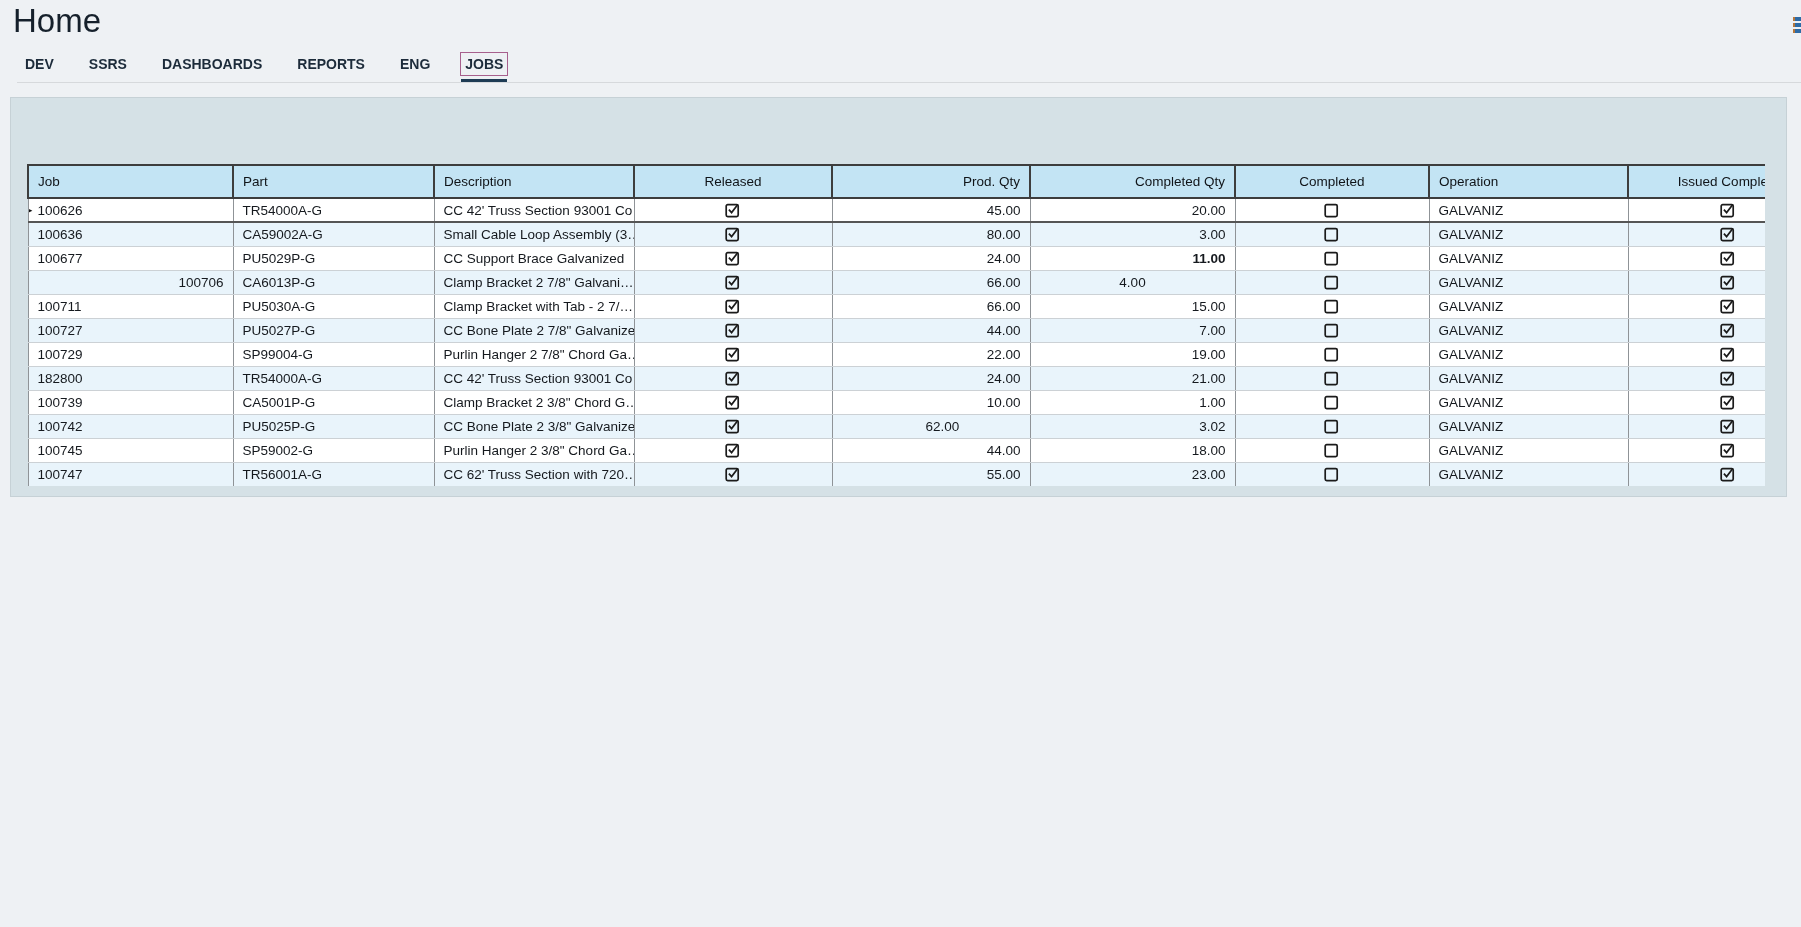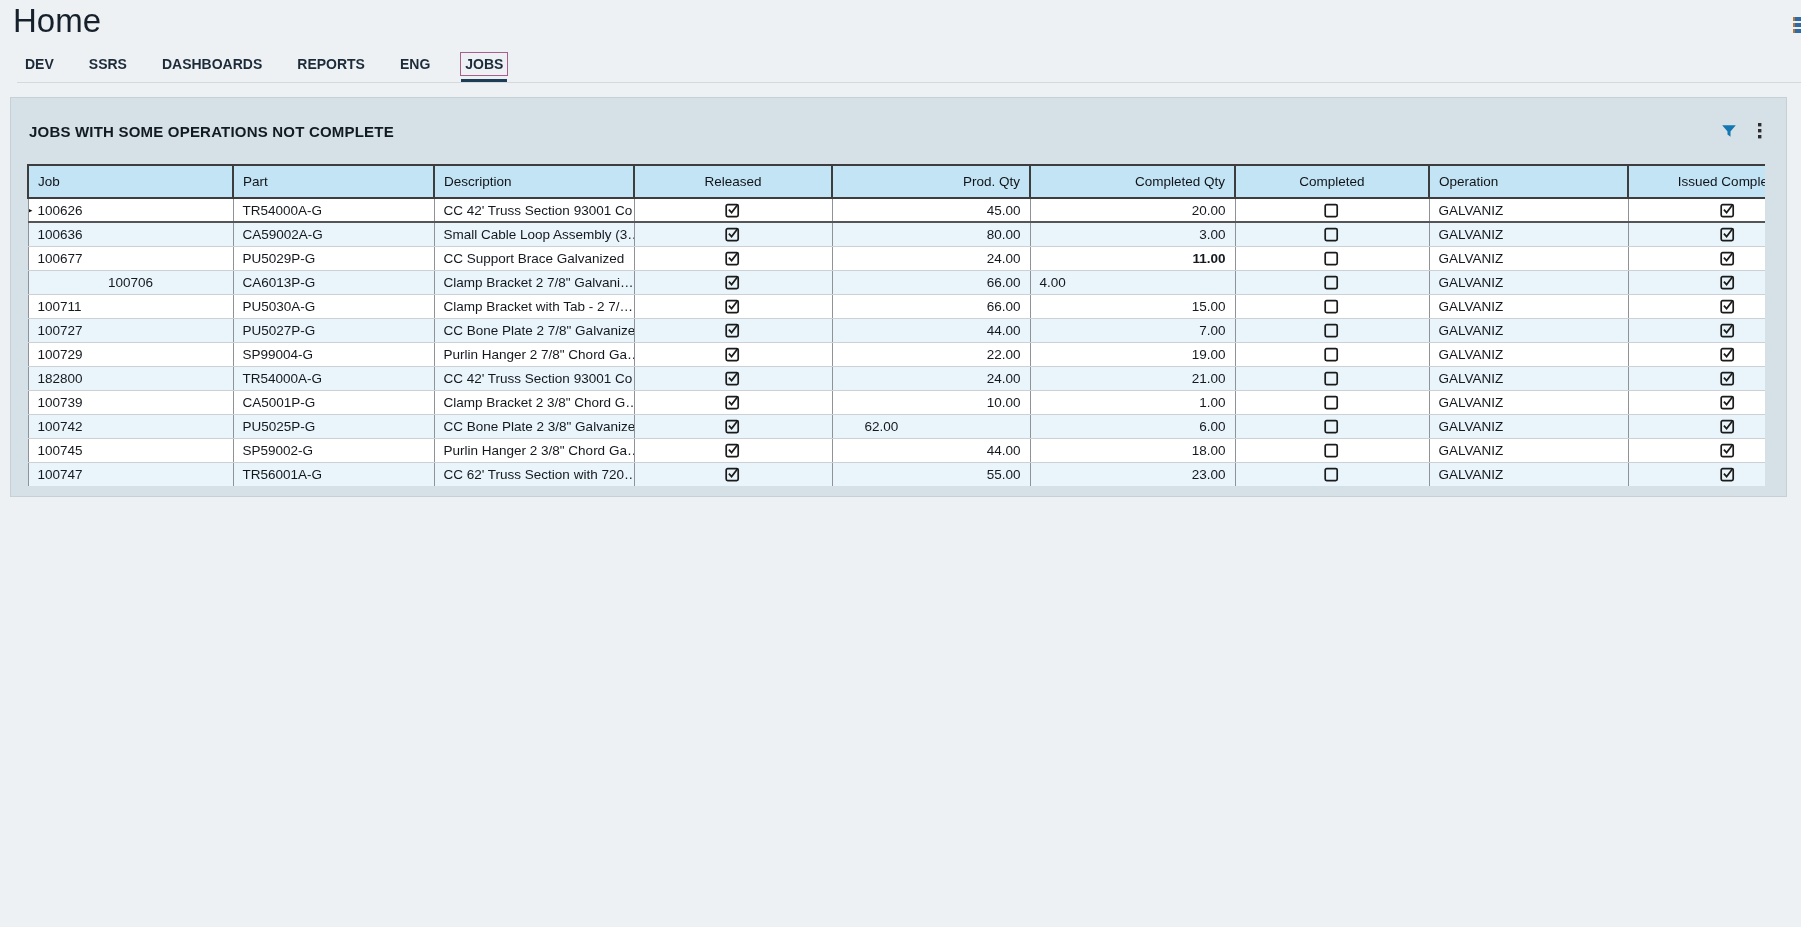--- a/index.html
+++ b/index.html
@@ -108,35 +108,20 @@
     </div>
     <div class="tab">
       <span class="tab-label">ENG</span>
     </div>
     <div class="tab active">
       <span class="tab-label">JOBS</span>
     </div>
   </div>
 
 <div class="panel">
-  <div class="panel-header">
-    <div class="panel-title">JOBS WITH SOME OPERATIONS NOT COMPLETE</div>
-    <span class="icon-btn">
-      <svg width="16" height="16" viewBox="0 0 16 16">
-        <path d="M1.2 2.2 h13.6 l-5.3 6.3 v5.3 l-3 -2.2 v-3.1 z" fill="#1477b2"></path>
-      </svg>
-    </span>
-    <span class="icon-btn">
-      <svg width="5" height="18" viewBox="0 0 5 18">
-        <rect x="1" y="1" width="3.4" height="3.4" fill="#2d2d2d"></rect>
-        <rect x="1" y="7" width="3.4" height="3.4" fill="#2d2d2d"></rect>
-        <rect x="1" y="13" width="3.4" height="3.4" fill="#2d2d2d"></rect>
-      </svg>
-    </span>
-  </div>
   <div class="grid-wrap">
     <table class="grid">
       <colgroup id="grid-cols">
           <col style="width: 205px;">
           <col style="width: 201px;">
           <col style="width: 200px;">
           <col style="width: 198px;">
           <col style="width: 198px;">
           <col style="width: 205px;">
           <col style="width: 194px;">
@@ -208,29 +193,29 @@
             <td style="text-align: center;"><span class="cb"><svg width="17" height="16" viewBox="0 0 17 16">
                   <rect x="1.2" y="2.6" width="12" height="12" rx="1.5" fill="none" stroke="#1b1b1b" stroke-width="1.7"></rect>
                 </svg></span></td>
             <td style="text-align: left;">GALVANIZ</td>
             <td style="text-align: center;"><span class="cb"><svg width="17" height="16" viewBox="0 0 17 16">
                   <rect x="1.2" y="2.6" width="12" height="12" rx="1.5" fill="none" stroke="#1b1b1b" stroke-width="1.7"></rect>
                   <path d="M3.9 7.6 L6.6 10.6 L12.8 2.6" fill="none" stroke="#1b1b1b" stroke-width="1.7"></path>
                 </svg></span></td>
           </tr>
           <tr class="alt">
-            <td style="text-align: center; margin-left: 43px;">100706</td>
+            <td style="text-align: right; margin-left: 43px;">100706</td>
             <td style="text-align: left;">CA6013P-G</td>
             <td style="text-align: left;">Clamp Bracket 2 7/8" Galvani…</td>
             <td style="text-align: center;"><span class="cb"><svg width="17" height="16" viewBox="0 0 17 16">
                   <rect x="1.2" y="2.6" width="12" height="12" rx="1.5" fill="none" stroke="#1b1b1b" stroke-width="1.7"></rect>
                   <path d="M3.9 7.6 L6.6 10.6 L12.8 2.6" fill="none" stroke="#1b1b1b" stroke-width="1.7"></path>
                 </svg></span></td>
             <td style="text-align: right;">66.00</td>
-            <td style="text-align: left;">4.00</td>
+            <td style="text-align: center;">4.00</td>
             <td style="text-align: center;"><span class="cb"><svg width="17" height="16" viewBox="0 0 17 16">
                   <rect x="1.2" y="2.6" width="12" height="12" rx="1.5" fill="none" stroke="#1b1b1b" stroke-width="1.7"></rect>
                 </svg></span></td>
             <td style="text-align: left;">GALVANIZ</td>
             <td style="text-align: center;"><span class="cb"><svg width="17" height="16" viewBox="0 0 17 16">
                   <rect x="1.2" y="2.6" width="12" height="12" rx="1.5" fill="none" stroke="#1b1b1b" stroke-width="1.7"></rect>
                   <path d="M3.9 7.6 L6.6 10.6 L12.8 2.6" fill="none" stroke="#1b1b1b" stroke-width="1.7"></path>
                 </svg></span></td>
           </tr>
           <tr class="">
@@ -329,22 +314,22 @@
                 </svg></span></td>
           </tr>
           <tr class="alt">
             <td style="text-align: left;">100742</td>
             <td style="text-align: left;">PU5025P-G</td>
             <td style="text-align: left;">CC Bone Plate 2 3/8" Galvanized</td>
             <td style="text-align: center;"><span class="cb"><svg width="17" height="16" viewBox="0 0 17 16">
                   <rect x="1.2" y="2.6" width="12" height="12" rx="1.5" fill="none" stroke="#1b1b1b" stroke-width="1.7"></rect>
                   <path d="M3.9 7.6 L6.6 10.6 L12.8 2.6" fill="none" stroke="#1b1b1b" stroke-width="1.7"></path>
                 </svg></span></td>
-            <td style="text-align: left; padding-left: 32px;">62.00</td>
-            <td style="text-align: right;">6.00</td>
+            <td style="text-align: center; padding-left: 32px;">62.00</td>
+            <td style="text-align: right;">3.02</td>
             <td style="text-align: center;"><span class="cb"><svg width="17" height="16" viewBox="0 0 17 16">
                   <rect x="1.2" y="2.6" width="12" height="12" rx="1.5" fill="none" stroke="#1b1b1b" stroke-width="1.7"></rect>
                 </svg></span></td>
             <td style="text-align: left;">GALVANIZ</td>
             <td style="text-align: center;"><span class="cb"><svg width="17" height="16" viewBox="0 0 17 16">
                   <rect x="1.2" y="2.6" width="12" height="12" rx="1.5" fill="none" stroke="#1b1b1b" stroke-width="1.7"></rect>
                   <path d="M3.9 7.6 L6.6 10.6 L12.8 2.6" fill="none" stroke="#1b1b1b" stroke-width="1.7"></path>
                 </svg></span></td>
           </tr>
           <tr class="">

